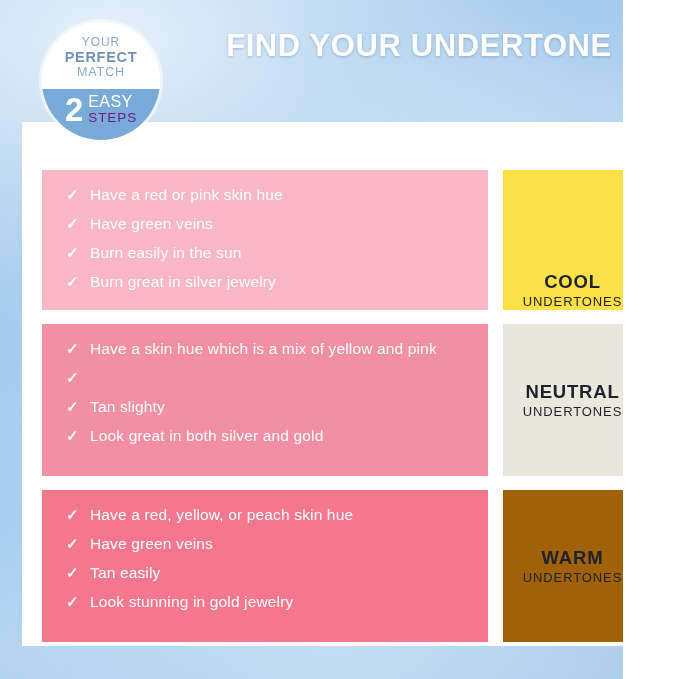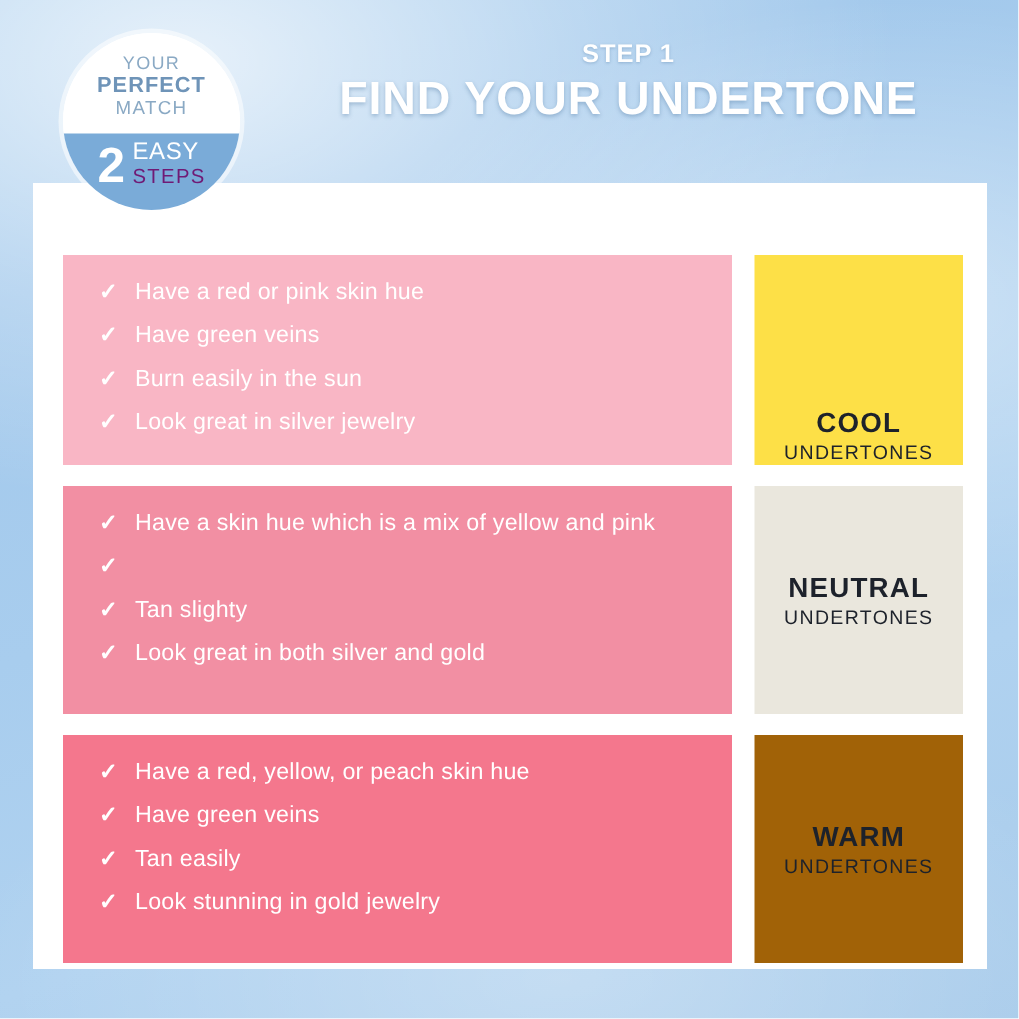--- a/index.html
+++ b/index.html
@@ -8,21 +8,21 @@
   }
   body {
     width: 679px;
     height: 679px;
     overflow: hidden;
     font-family: "Liberation Sans", sans-serif;
   }
 
   #poster {
     position: relative;
-    width: 679px;
+    width: 623px;
     height: 679px;
     background:
       radial-gradient(ellipse 680px 420px at 18% 6%, rgba(255,255,255,0.72) 0%, rgba(255,255,255,0.28) 38%, rgba(255,255,255,0.0) 70%),
       radial-gradient(ellipse 520px 300px at 88% 30%, rgba(255,255,255,0.42) 0%, rgba(255,255,255,0.0) 68%),
       radial-gradient(ellipse 560px 260px at 55% 96%, rgba(255,255,255,0.30) 0%, rgba(255,255,255,0.0) 72%),
       linear-gradient(160deg, #a9ceee 0%, #a3c9ec 22%, #a8cdee 48%, #b0d2f0 72%, #a6caea 100%);
     overflow: hidden;
   }
 
   
@@ -269,21 +269,20 @@
         <div class="badge-num">2</div>
         <div class="badge-two-col">
           <div class="badge-easy">EASY</div>
           <div class="badge-steps">STEPS</div>
         </div>
       </div>
     </div>
   </div>
 
   <div class="header">
-    <div class="step-label">STEP 1</div>
     <div class="main-title">FIND YOUR UNDERTONE</div>
   </div>
 
   <div class="card">
 
 
     <div class="row row-1">
       <div class="points" style="background: rgb(249, 182, 197);">
         <div class="point">
           <span class="check">✓</span>
@@ -292,21 +291,21 @@
         <div class="point">
           <span class="check">✓</span>
           <span class="point-text">Have green veins</span>
         </div>
         <div class="point">
           <span class="check">✓</span>
           <span class="point-text">Burn easily in the sun</span>
         </div>
         <div class="point">
           <span class="check">✓</span>
-          <span class="point-text">Look great in silver jewelry</span>
+          <span class="point-text">Burn great in silver jewelry</span>
         </div>
       </div>
       <div class="swatch" style="background: #fde047; color: rgb(29, 34, 43); justify-content: flex-end;">
         <div class="sw-name">COOL</div>
         <div class="sw-sub">UNDERTONES</div>
       </div>
     </div>
 
     <div class="row row-2">
       <div class="points" style="background: rgb(242, 143, 163);">

